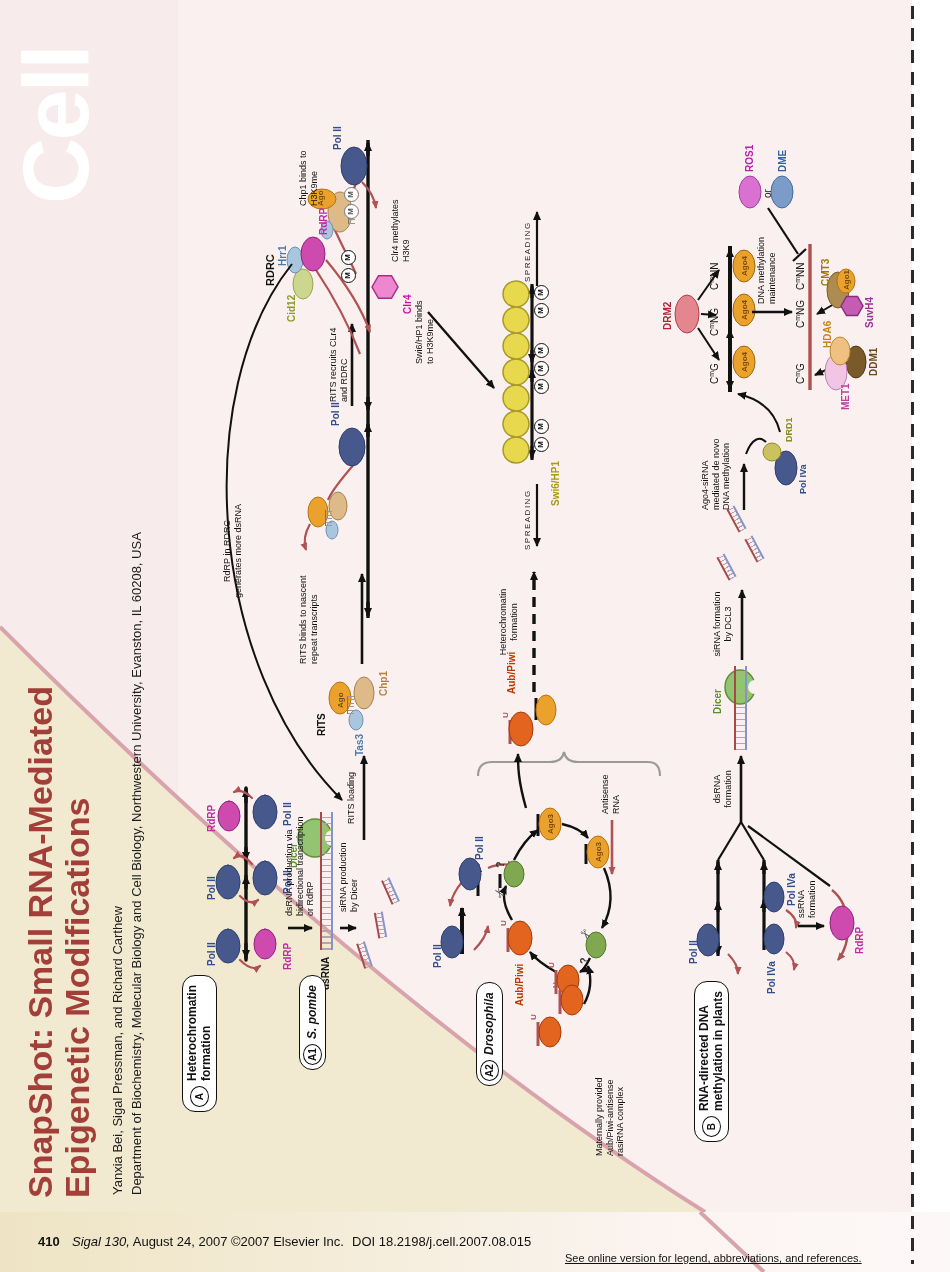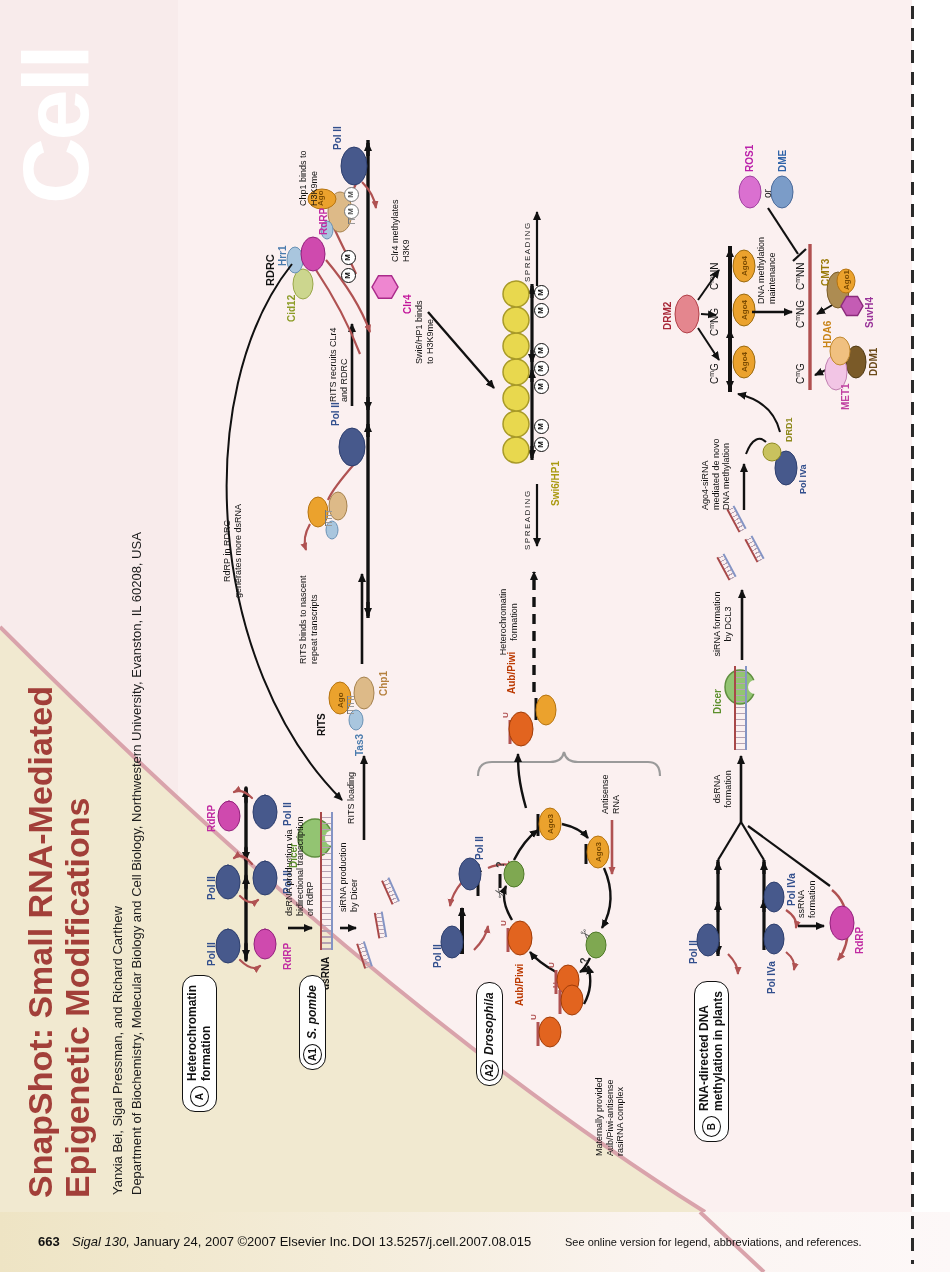--- a/index.html
+++ b/index.html
@@ -44,21 +44,21 @@
         background:repeating-linear-gradient(90deg,#b5a2b2 0 1px,transparent 1px 4px);}
   .comb{position:absolute;z-index:4;height:6px;border-top:1.6px solid #777;
         background:repeating-linear-gradient(90deg,#999 0 1px,transparent 1px 3.5px);}
   .sc{position:absolute;z-index:6;font-family:"DejaVu Sans",sans-serif;font-size:13px;color:#555}
   .site{z-index:6}
   .site sup{font-size:7px}
   
   .footer{position:absolute;left:0;top:1212px;width:950px;height:60px;
           background:linear-gradient(90deg,#eee4c4 0%,#f4ecd8 35%,#fbf4f1 70%,#fdf8f8 100%);z-index:2;}
   .footer .txt{position:absolute;top:22px;font-size:13px;color:#111;}
-  .fnote{position:absolute;top:24px;left:565px;font-size:11px;color:#111;}
+  .fnote{position:absolute;top:40px;left:565px;font-size:11px;color:#111;text-decoration:underline;}
   .dashline{position:absolute;left:911px;top:6px;width:2.5px;height:1258px;z-index:8;
             background:repeating-linear-gradient(180deg,#2a2a2a 0 13px,transparent 13px 22px);}
 </style>
 </head>
 <body>
 
 <div class="canvas">
 
   <svg class="shapes" width="1212" height="912" viewBox="0 0 1212 912">
     <defs>
@@ -450,18 +450,18 @@
   <div class="lbl b suv" style="left:884px;top:864px">SuvH4</div>
   <div class="lbl b ros" style="left:1040px;top:744px">ROS1</div>
   <div class="lbl" style="left:1014px;top:762px">or</div>
   <div class="lbl b dme" style="left:1040px;top:777px">DME</div>
 </div>
 
 <div class="footer">
   <svg width="950" height="60" style="position:absolute;left:0;top:0">
     <path d="M700,0 Q730,28 764,60" fill="none" stroke="#d9a3ab" stroke-width="4"></path>
   </svg>
-  <span class="txt b" style="left:38px">663</span>
-  <span class="txt" style="left:72px"><span class="i">Sigal 130,</span> <span>January 24, 2007 ©2007 Elsevier Inc.</span></span>
-  <span class="txt" style="left:352px">DOI 13.5257/j.cell.2007.08.015</span>
+  <span class="txt b" style="left:38px">410</span>
+  <span class="txt" style="left:72px"><span class="i">Sigal 130,</span> <span>August 24, 2007 ©2007 Elsevier Inc.</span></span>
+  <span class="txt" style="left:352px">DOI 18.2198/j.cell.2007.08.015</span>
   <span class="fnote">See online version for legend, abbreviations, and references.</span>
 </div>
 <div class="dashline"></div>
 
 </body></html>

